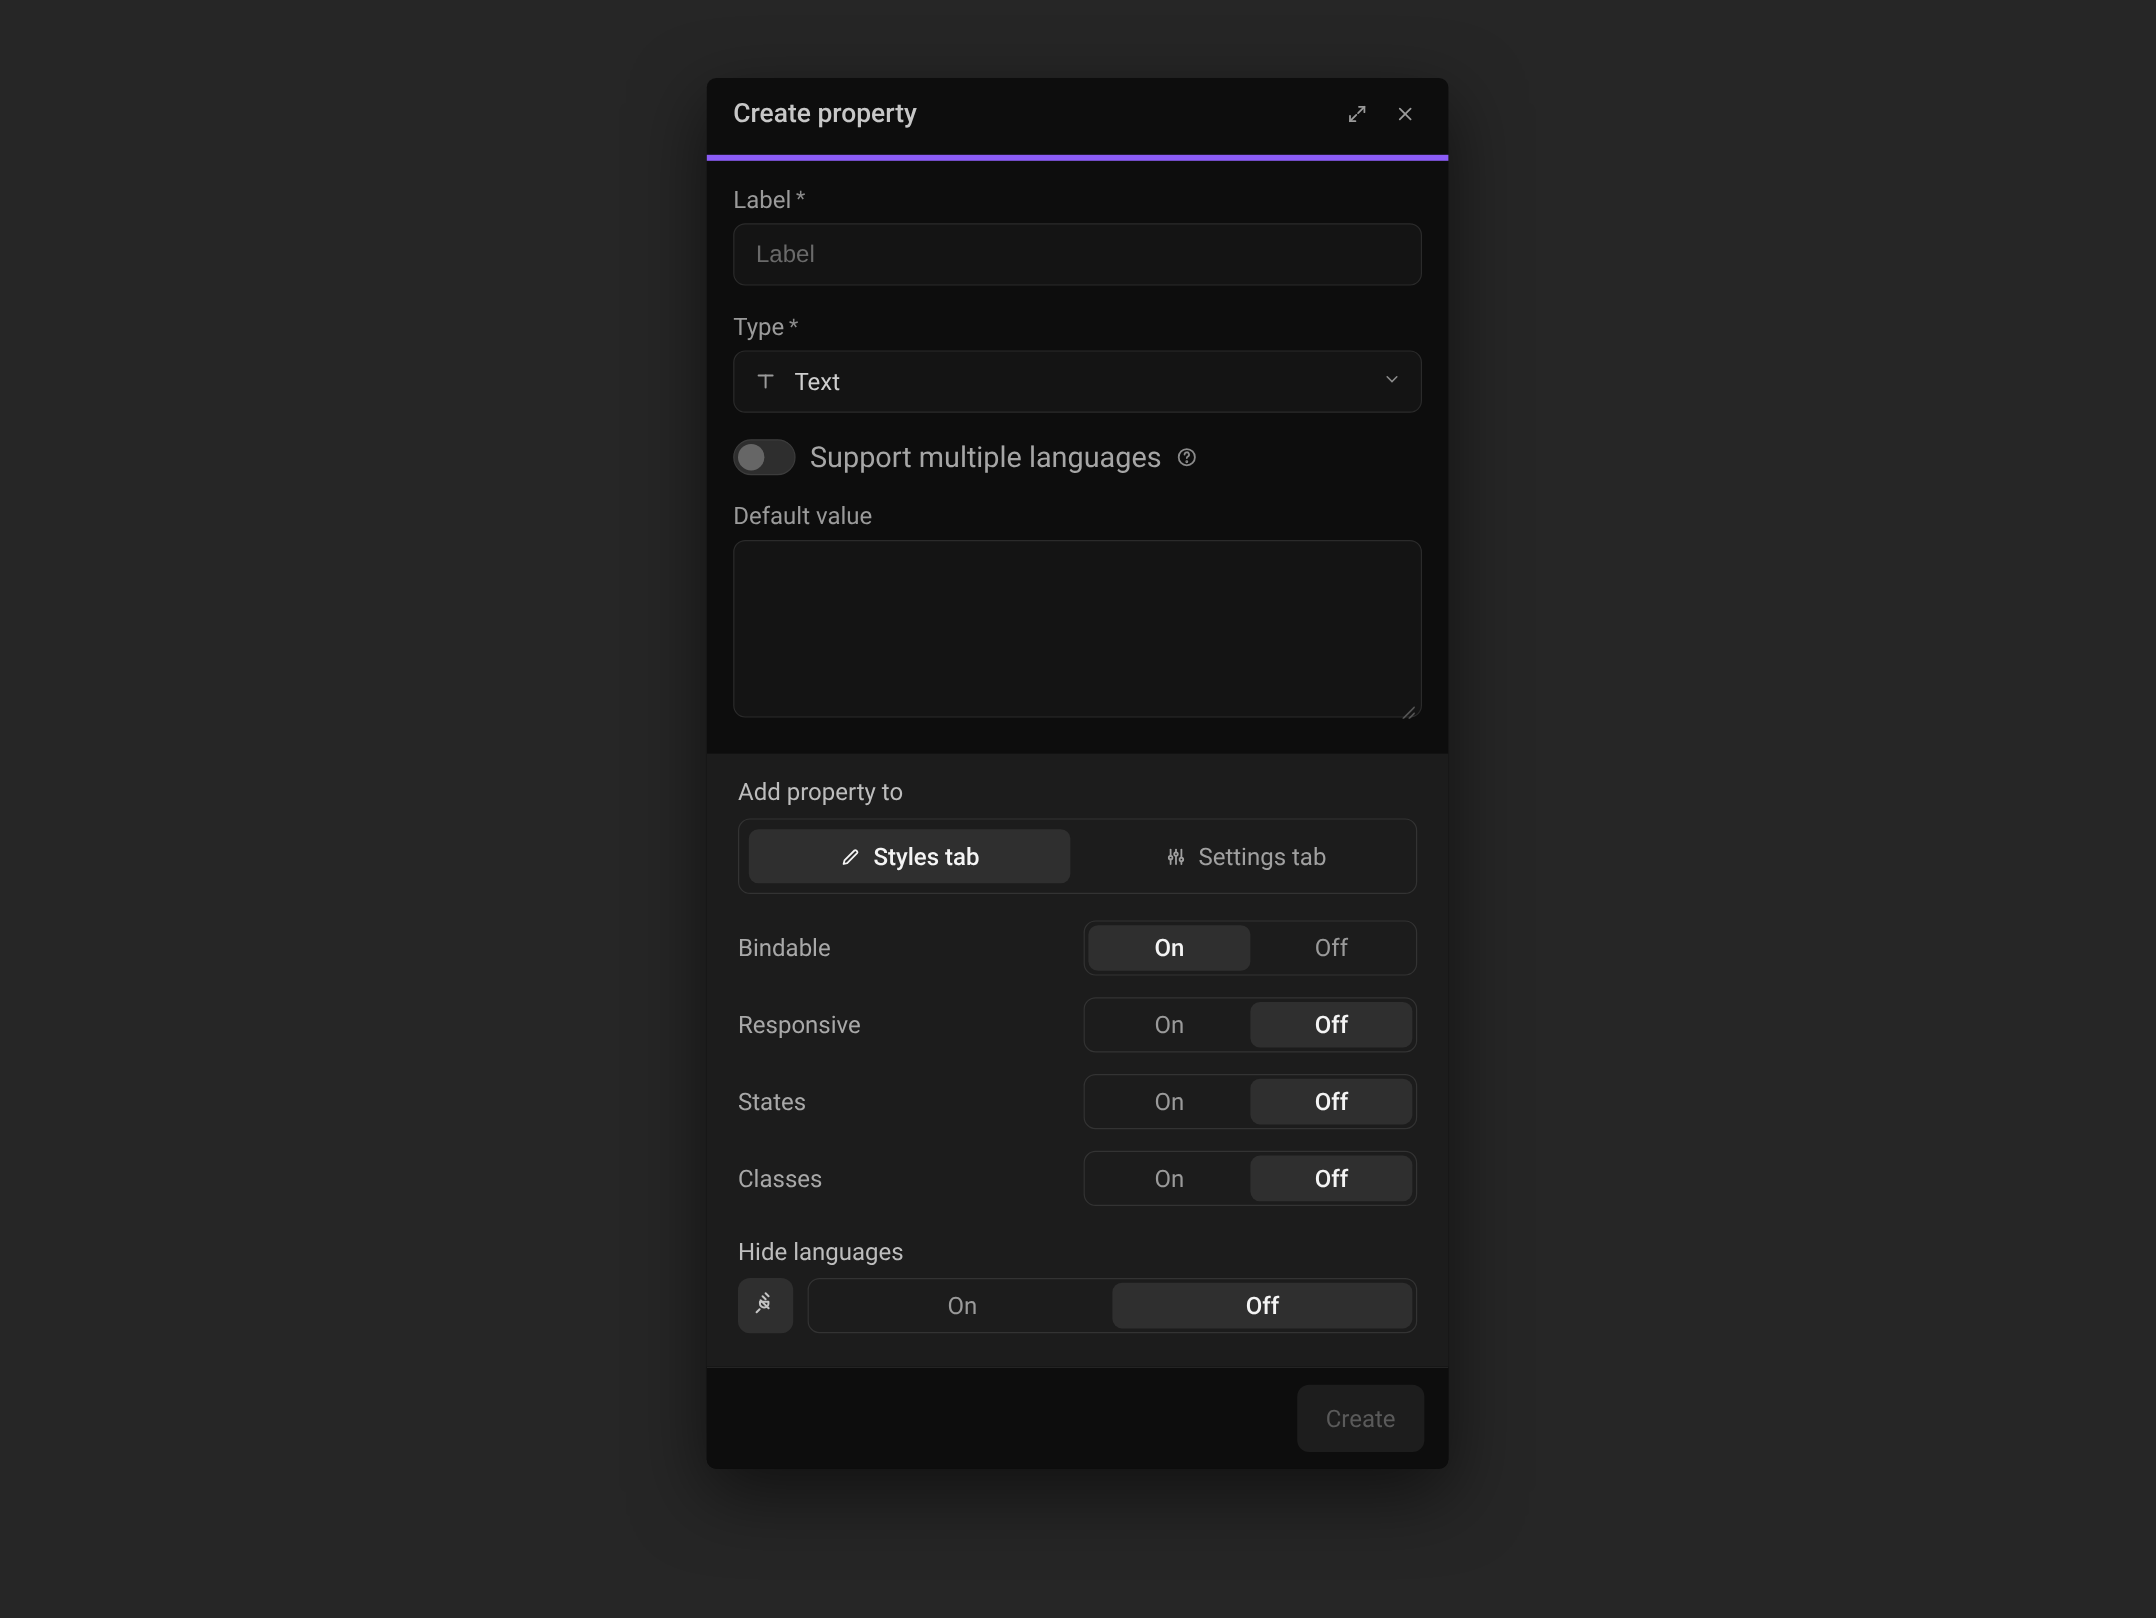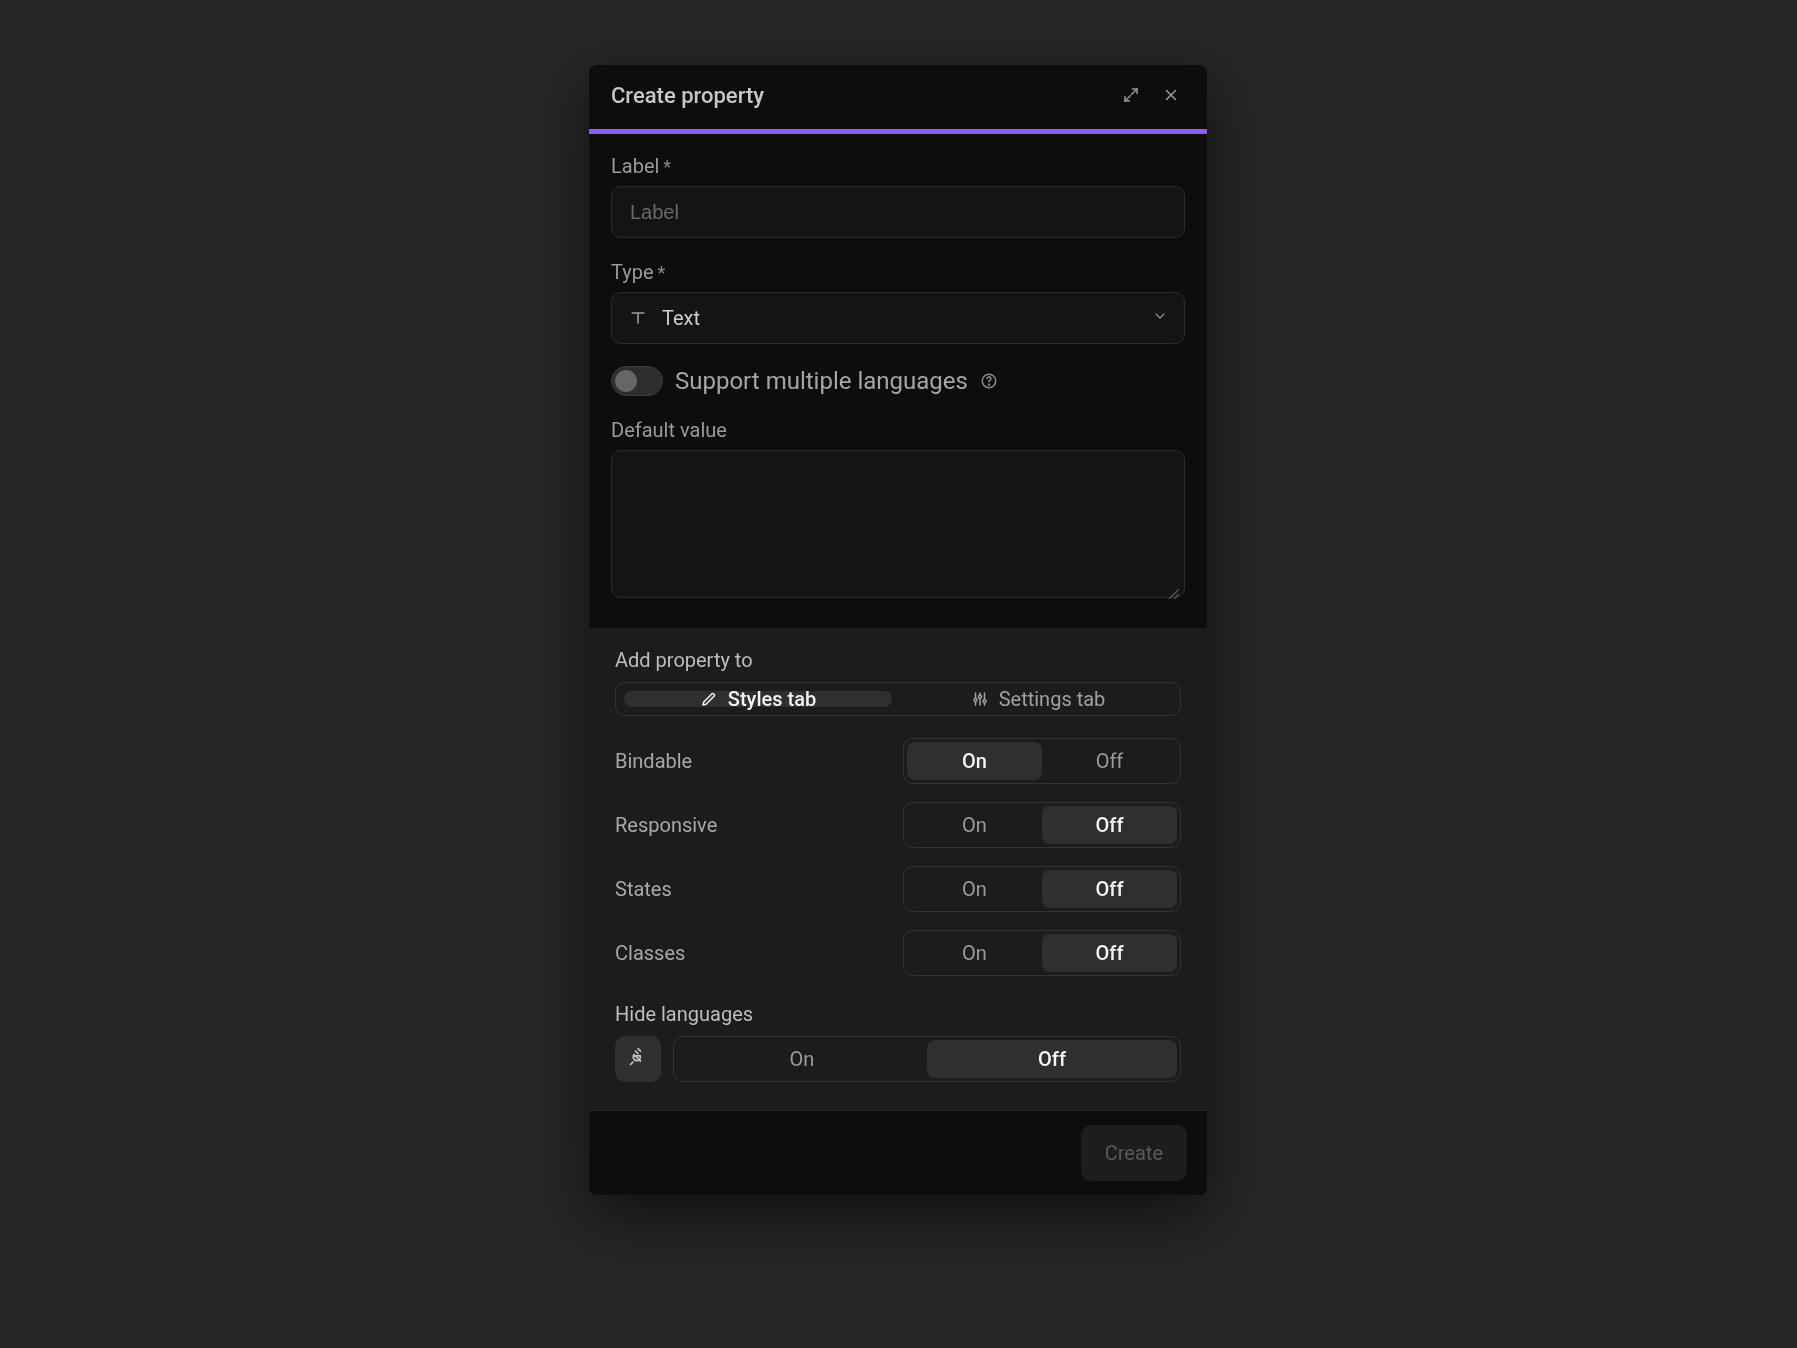--- a/index.html
+++ b/index.html
@@ -174,21 +174,21 @@
   .adv-chevron svg { width: 16px; height: 16px; stroke: currentColor; }
   .adv-title { font-size: 22px; font-weight: 600; color: #f0f0f0; }
   .adv-subtitle {
     font-size: 20px;
     color: #bdbdbd;
     margin-bottom: 10px;
   }
   
   .seg-control {
     width: 100%;
-    height: 34px;
+    height: 63px;
     border: 1px solid #333;
     border-radius: 10px;
     display: flex;
     padding: 8px;
     gap: 12px;
     margin-bottom: 22px;
   }
   .seg-option {
     flex: 1;
     border-radius: 8px;

